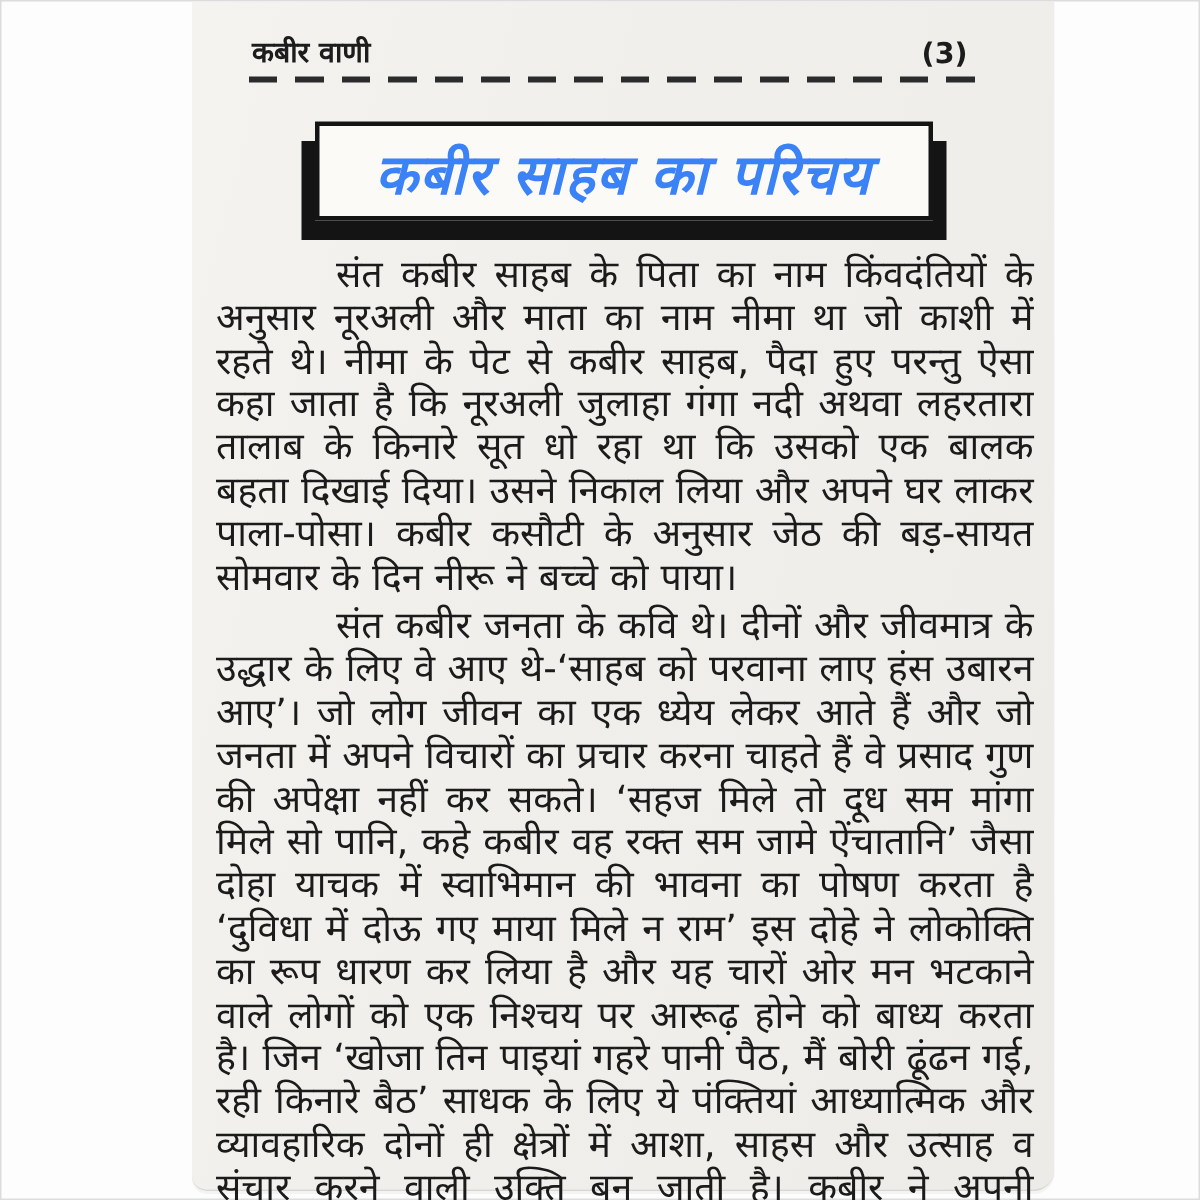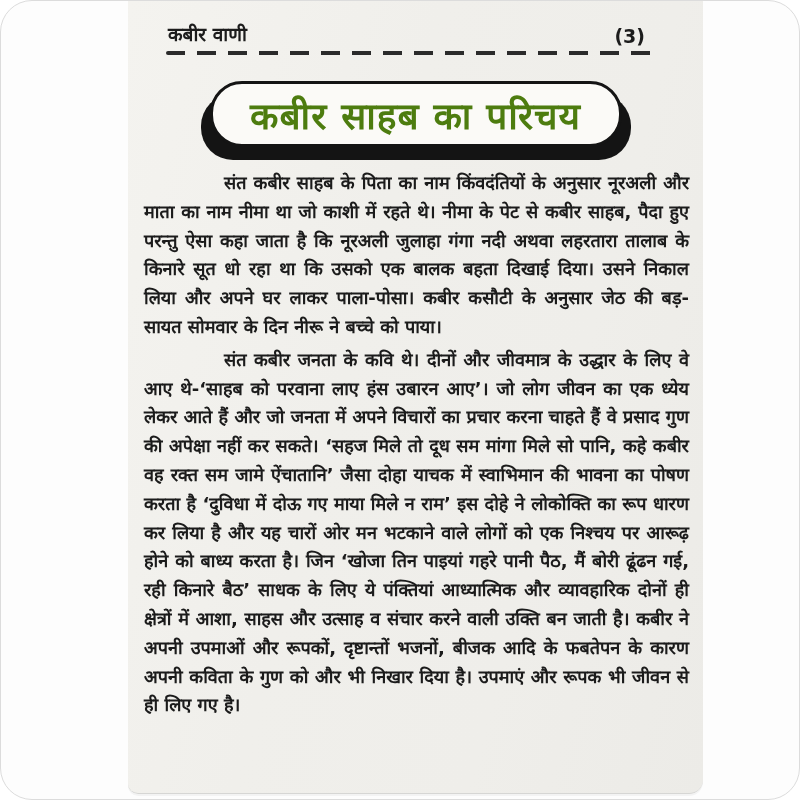--- a/index.html
+++ b/index.html
@@ -1,15 +1,15 @@
 <!DOCTYPE html>
 <html><head>
 <meta charset="utf-8">
 <style>
-  * { margin: 0; padding: 0; box-sizing: border-box; border-radius: 32px; }
+  * { margin: 0; padding: 0; box-sizing: border-box; }
   html, body { width: 800px; height: 800px; background: #ffffff; overflow: hidden; }
   body { font-family: "DejaVu Sans", sans-serif; }
 
   .scan-frame {
     position: absolute; left: 0; top: 0; width: 800px; height: 800px;
     border: 1px solid #dcdcdc;
     background: #fdfdfd;
   }
 
   
@@ -44,36 +44,36 @@
   }
   .title-shadow {
     position: absolute; left: -9px; right: -9px; top: 13px; bottom: -13px;
     background: #141414;
   }
   .title-box {
     position: absolute; left: 0; right: 0; top: 0; bottom: 0;
     background: #fbfaf7;
     border: 3px solid #141414;
     display: flex; align-items: center; justify-content: center;
-    font-size: 37px; font-weight: bold; 
-    color: #4d7c0f;
+    font-size: 37px; font-weight: bold; font-style: italic;
+    color: #3b82f6;
     letter-spacing: 1px;
     white-space: nowrap;
   }
 
   .body-text {
     margin: 22px 4px 0 6px;
     color: #1b1b1b;
   }
   .body-text p {
-    font-size: 18px;
+    font-size: 25px;
     line-height: 28.8px;
     text-align: justify;
     text-indent: 80px;
-    font-weight: 700;
+    font-weight: 400;
   }
   .body-text p + p { margin-top: 4px; }
 </style>
 </head>
 <body>
 
 <div class="scan-frame">
   <div class="paper">
 
     <div class="page-header">

